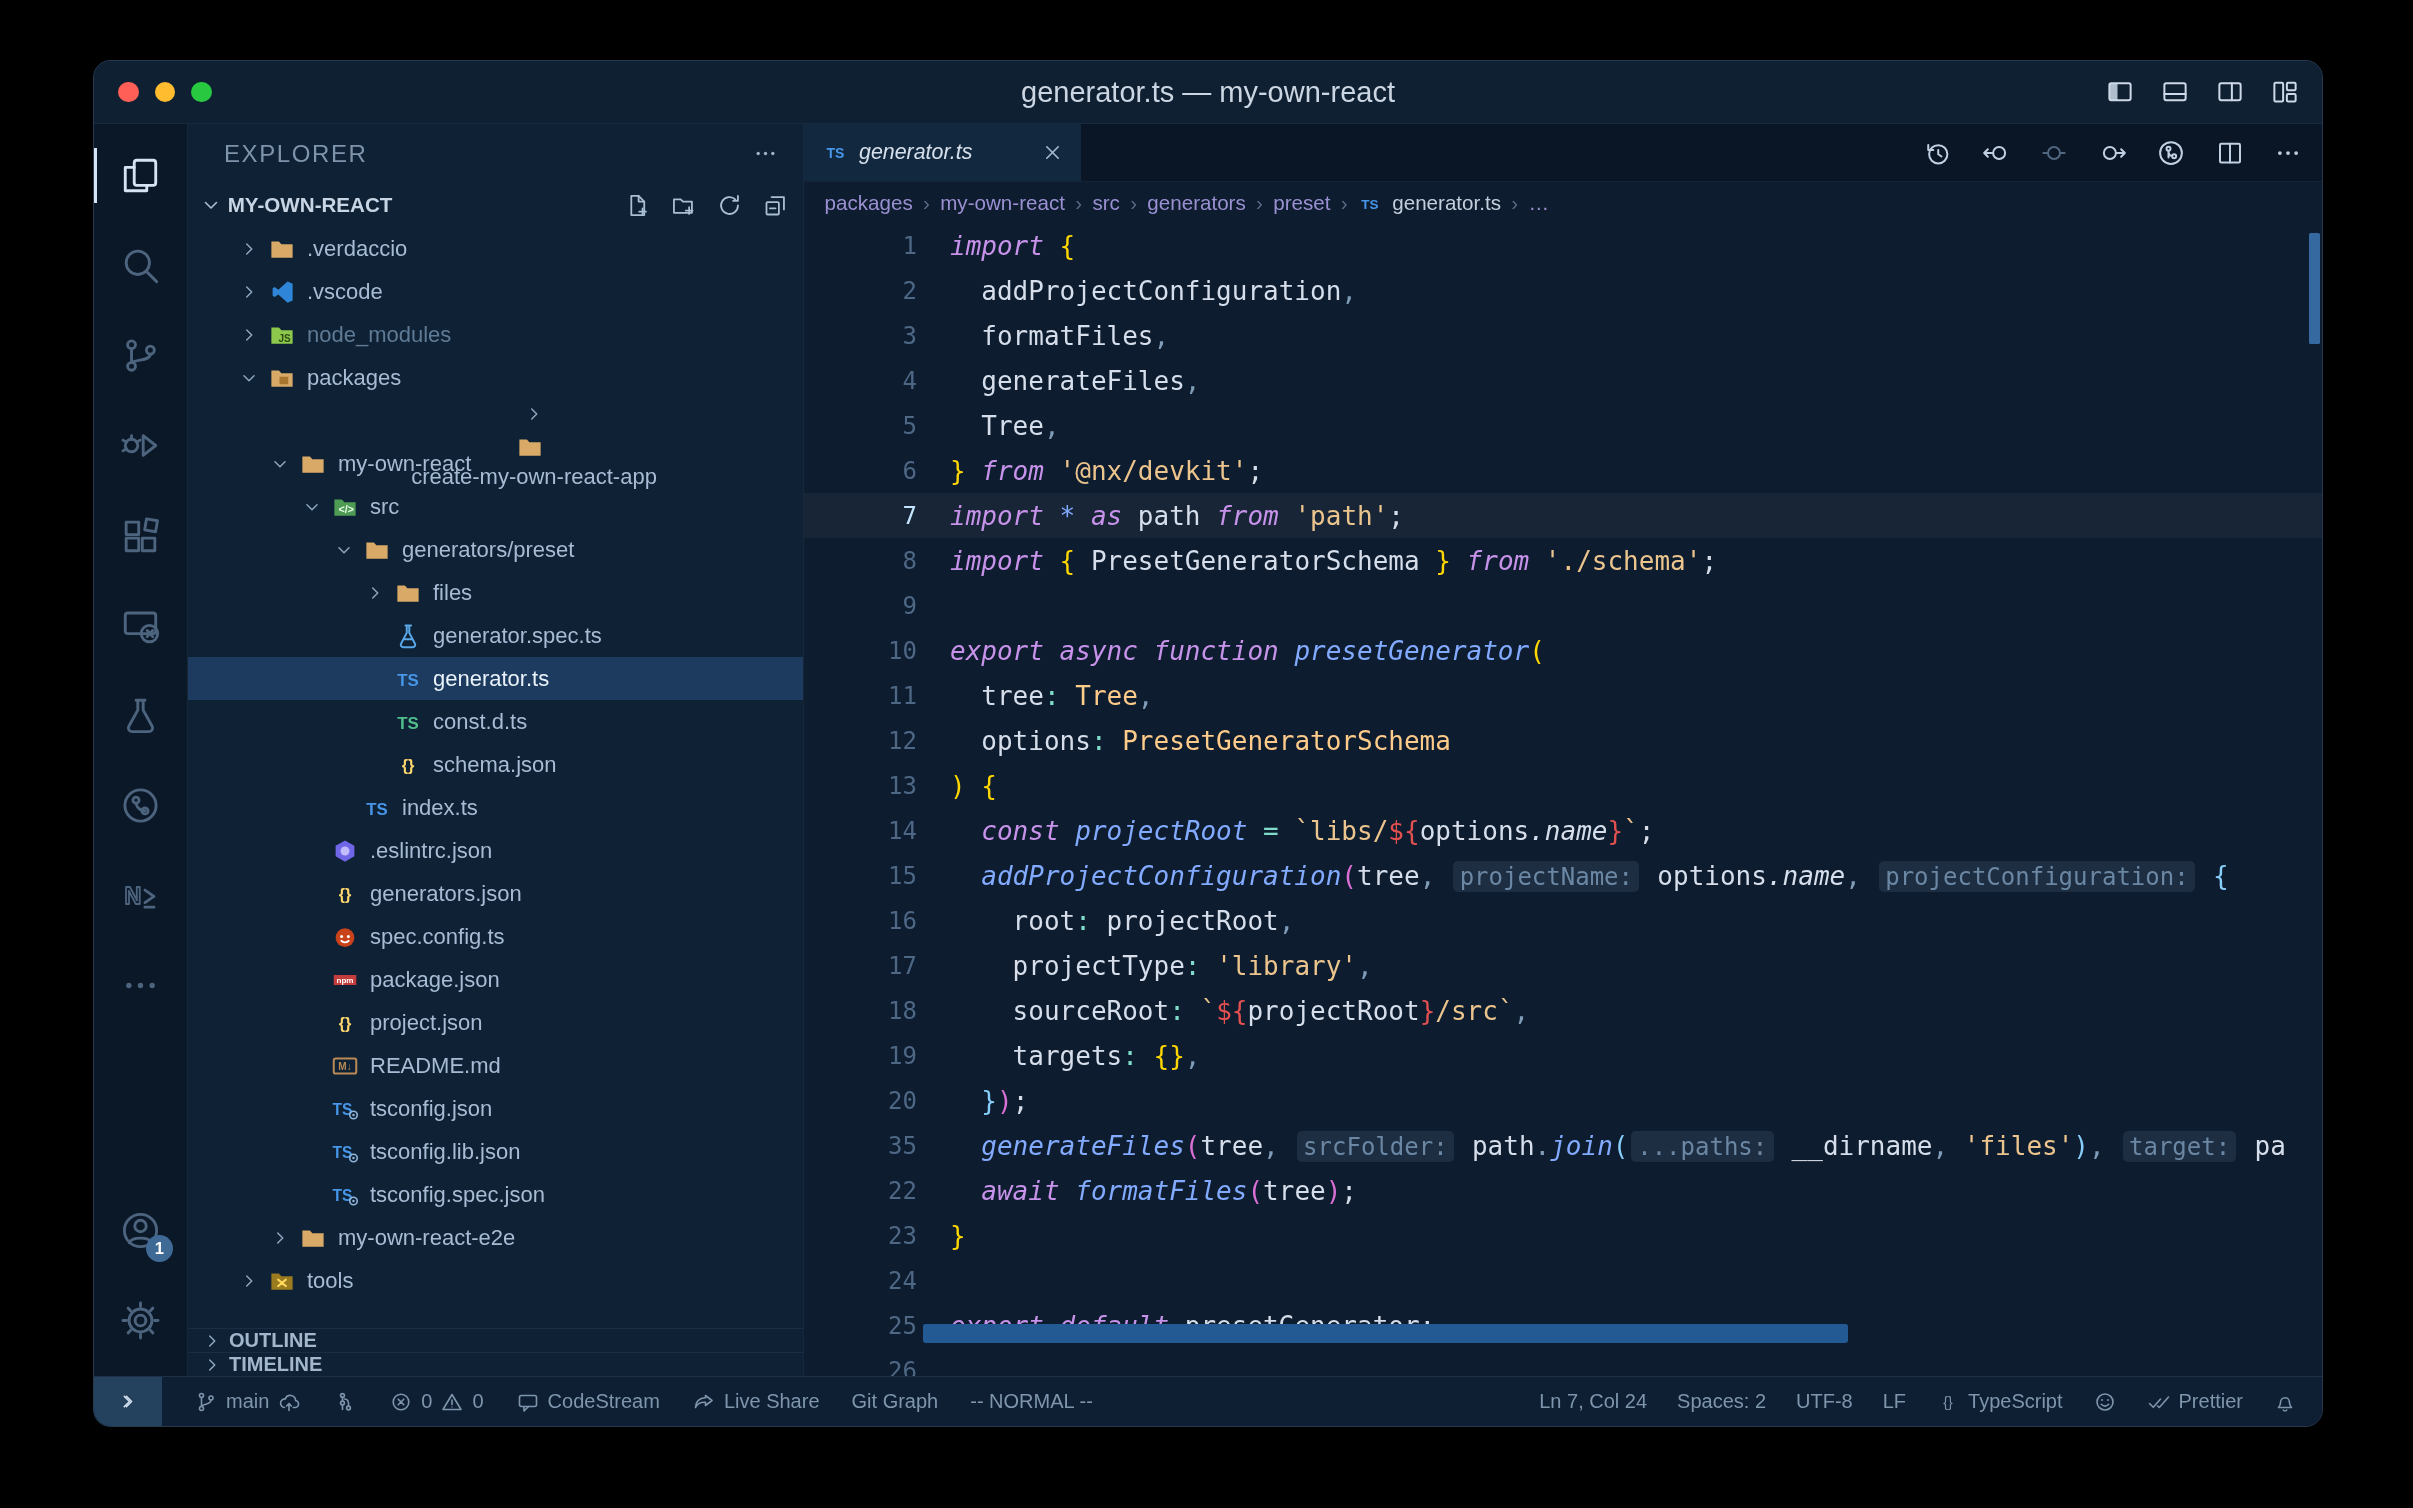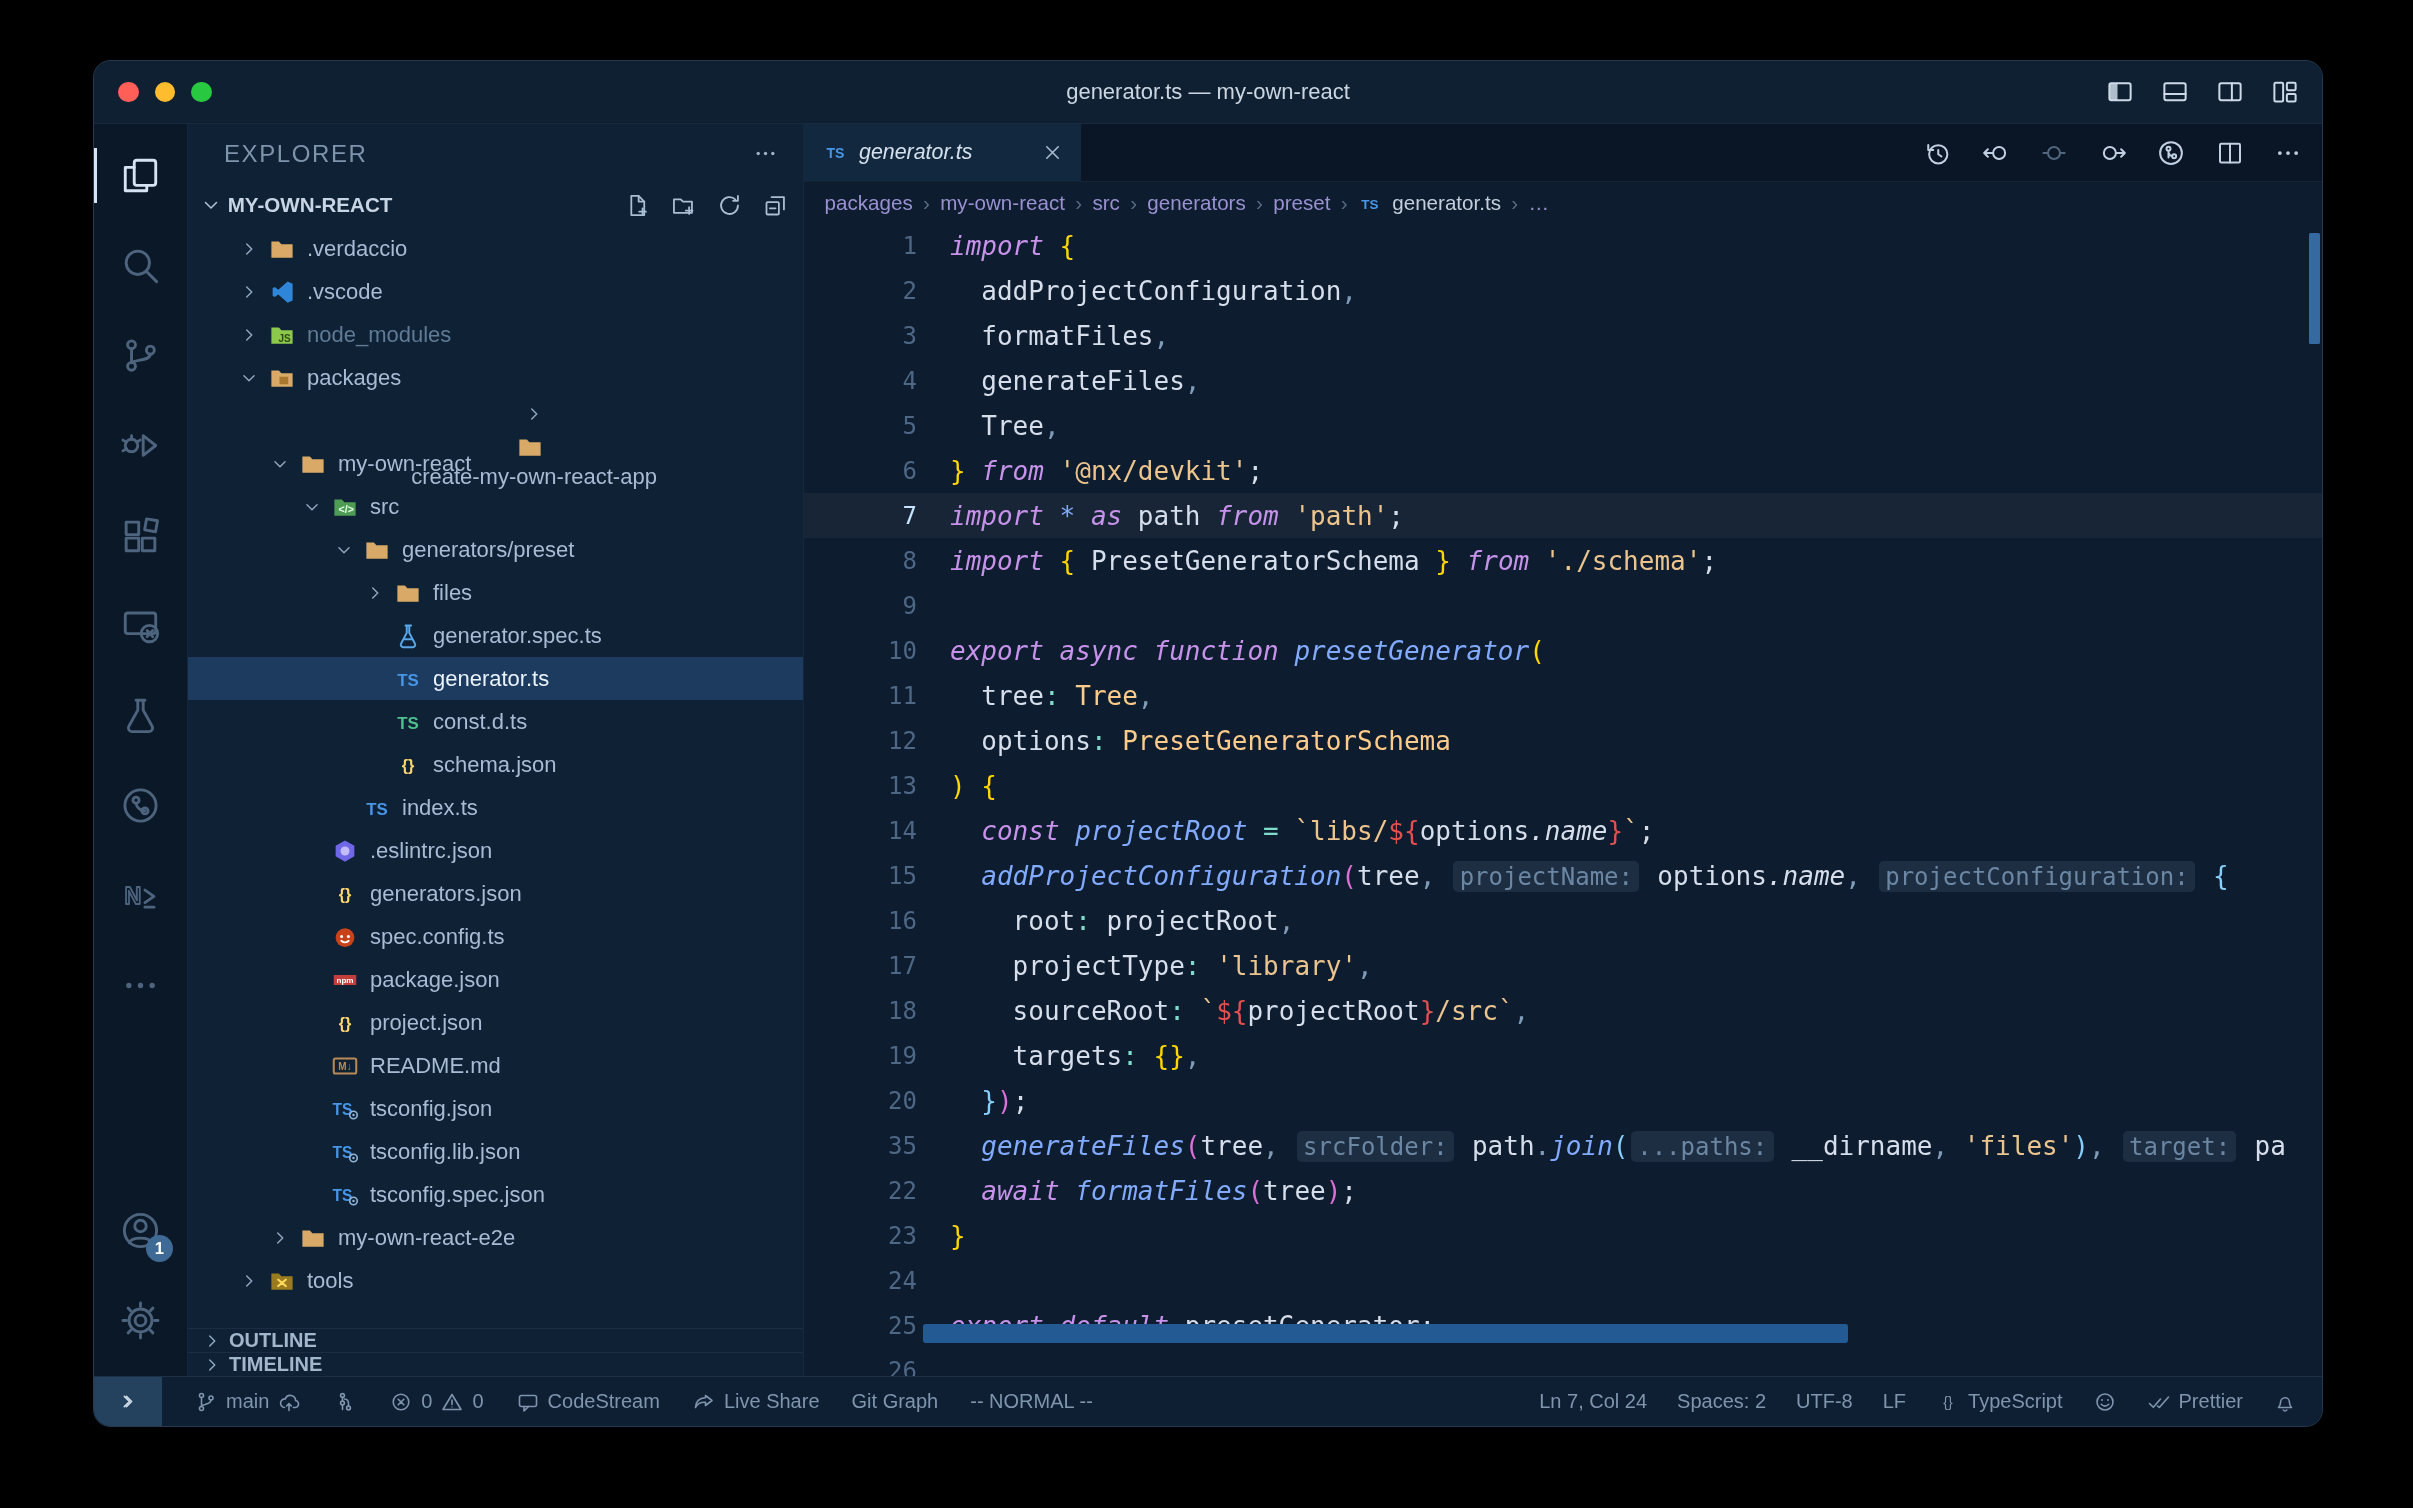--- a/index.html
+++ b/index.html
@@ -5,21 +5,21 @@
   html,body{margin:0;padding:0;background:#000;}
   #stage{position:relative;width:2413px;height:1509px;background:#000;overflow:hidden;
          font-family:"Liberation Sans",sans-serif;}
   .window{position:absolute;left:93px;top:60px;width:2228px;height:1365px;background:#0e1e31;
           border-radius:17.4px;overflow:hidden;display:flex;flex-direction:column;border:0.8px solid #26394f;}
   
   .titlebar{flex:0 0 62px;position:relative;background:#0f2032;border-bottom:0.8px solid #18293f;}
   .traffic{position:absolute;left:24px;top:20.6px;display:flex;gap:16px;}
   .light{width:20.6px;height:20.6px;border-radius:50%;}
   .win-title{position:absolute;left:0;right:0;top:0;height:62px;display:flex;align-items:center;justify-content:center;
-             color:#ccd6e2;font-size:22px;}
+             color:#ccd6e2;font-size:29px;}
   .tb-controls{position:absolute;right:22px;top:0;height:62px;display:flex;align-items:center;gap:25px;color:#cdd9e8;}
   .tb-controls .ic{width:30px;height:30px;}
   
   .main{flex:1;display:flex;min-height:0;}
   .activitybar{flex:0 0 93px;background:#0b1828;border-right:0.8px solid #16263b;display:flex;flex-direction:column;align-items:center;padding-top:6.3px;}
   .ab-top{display:flex;flex-direction:column;flex:1;}
   .ab-bottom{display:flex;flex-direction:column;padding-bottom:11px;}
   .activity-item{width:93px;height:90px;display:flex;align-items:center;justify-content:center;color:#4d647e;position:relative;cursor:pointer;}
   .activity-item .ic{width:43px;height:43px;}
   .activity-item.active{color:#d6e3f2;}

